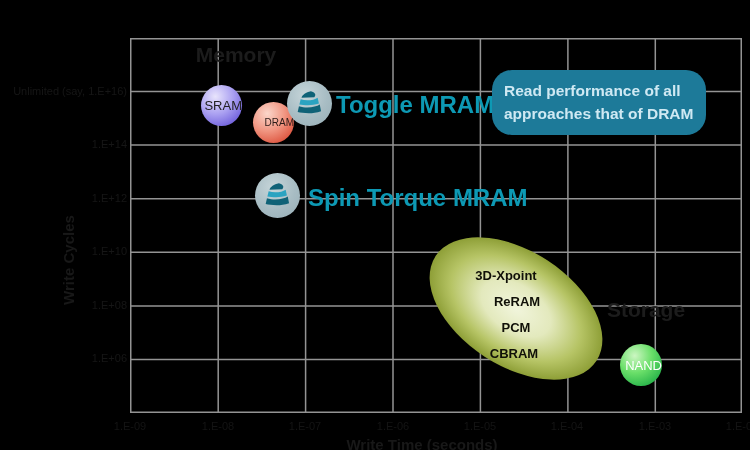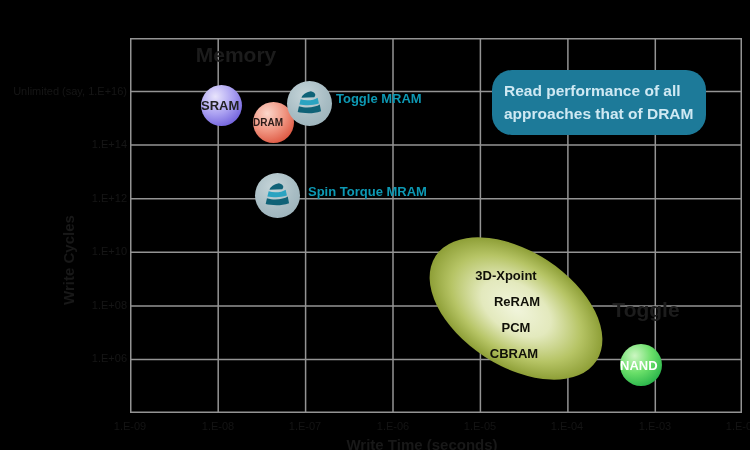--- a/index.html
+++ b/index.html
@@ -3,32 +3,32 @@
 <meta charset="utf-8">
 <style>
   html,body{margin:0;padding:0;background:#000;}
   .stage{position:relative;width:750px;height:450px;background:#000;overflow:hidden;
          font-family:"Liberation Sans",sans-serif;margin-top:28px;}
   .grid-svg{position:absolute;left:130px;top:10px;}
   .region-title{position:absolute;font-size:21px;font-weight:bold;color:#1c1c1c;text-align:center;width:140px;}
   .ytick{position:absolute;left:0;width:127px;text-align:right;font-size:11px;color:#161616;}
   .xtick{position:absolute;width:60px;text-align:center;font-size:11px;color:#141414;top:392px;}
   .axis-title{position:absolute;font-size:15px;font-weight:bold;color:#181818;}
-  .bubble{position:absolute;border-radius:50%;display:flex;align-items:center;justify-content:flex-start;
-          font-weight:bold;}
+  .bubble{position:absolute;border-radius:50%;display:flex;align-items:center;justify-content:flex-end;
+          font-weight:normal;}
   .bubble-sram{width:41px;height:41px;background:radial-gradient(circle at 35% 28%,#e8e4fc 0%,#aaa0f1 45%,#7566de 78%,#5f50ca 100%);
           color:#222;font-size:13px;}
   .bubble-dram{width:41px;height:41px;background:radial-gradient(circle at 35% 28%,#fbd6ca 0%,#f09480 45%,#de5741 80%,#c84734 100%);
           color:#2b1b18;font-size:10px;}
   .bubble-nand{width:42px;height:42px;background:radial-gradient(circle at 35% 28%,#ccf6c2 0%,#6adf69 42%,#28b44a 80%,#179239 100%);
           color:#fff;font-size:13px;}
   .mram-circle{position:absolute;width:45px;height:45px;border-radius:50%;
           background:radial-gradient(circle at 40% 32%,#c6d5d9 0%,#a7bcc3 55%,#97aeb6 100%);
           display:flex;align-items:center;justify-content:center;}
-  .mram-label{position:absolute;font-size:13px;font-weight:bold;color:#0d99b4;white-space:nowrap;}
+  .mram-label{position:absolute;font-size:24px;font-weight:bold;color:#0d99b4;white-space:nowrap;}
   .nvm-ellipse{position:absolute;left:420px;top:223px;width:192px;height:115px;border-radius:50%;
           transform:rotate(33deg);
           background:radial-gradient(closest-side,#f1f5dc 0%,#e3e9bd 40%,#b6c465 75%,#8e9f37 100%);}
   .nvm-item{position:absolute;transform:translate(-50%,-50%);font-size:13px;font-weight:bold;color:#101008;white-space:nowrap;}
   .callout{position:absolute;left:492px;top:42px;width:214px;background:#1d7a99;border-radius:20px;
           padding:9px 12px;box-sizing:border-box;color:#cfe9f3;font-size:15.5px;font-weight:bold;line-height:1.5;}
 </style>
 </head>
 <body>
 
@@ -49,21 +49,21 @@
       <line x1="0" y1="107.1" x2="612" y2="107.1"></line>
       <line x1="0" y1="160.7" x2="612" y2="160.7"></line>
       <line x1="0" y1="214.3" x2="612" y2="214.3"></line>
       <line x1="0" y1="267.9" x2="612" y2="267.9"></line>
       <line x1="0" y1="321.4" x2="612" y2="321.4"></line>
       <line x1="0" y1="374.25" x2="612" y2="374.25"></line>
     </g>
   </svg>
 
   <div class="region-title" style="left:166px;top:15px;">Memory</div>
-  <div class="region-title" style="left:576px;top:270px;">Toggle</div>
+  <div class="region-title" style="left:576px;top:270px;">Storage</div>
 
   <div class="axis-title" style="left:68px;top:232px;transform:translate(-50%,-50%) rotate(-90deg);white-space:nowrap;">Write Cycles</div>
   <div class="ytick" style="top:57px;">Unlimited (say, 1.E+16)</div>
   <div class="ytick" style="top:110px;">1.E+14</div>
   <div class="ytick" style="top:164px;">1.E+12</div>
   <div class="ytick" style="top:217px;">1.E+10</div>
   <div class="ytick" style="top:271px;">1.E+08</div>
   <div class="ytick" style="top:324px;">1.E+06</div>
 
   <div class="axis-title" style="left:422px;top:416px;transform:translate(-50%,-50%);white-space:nowrap;">Write Time (seconds)</div>

